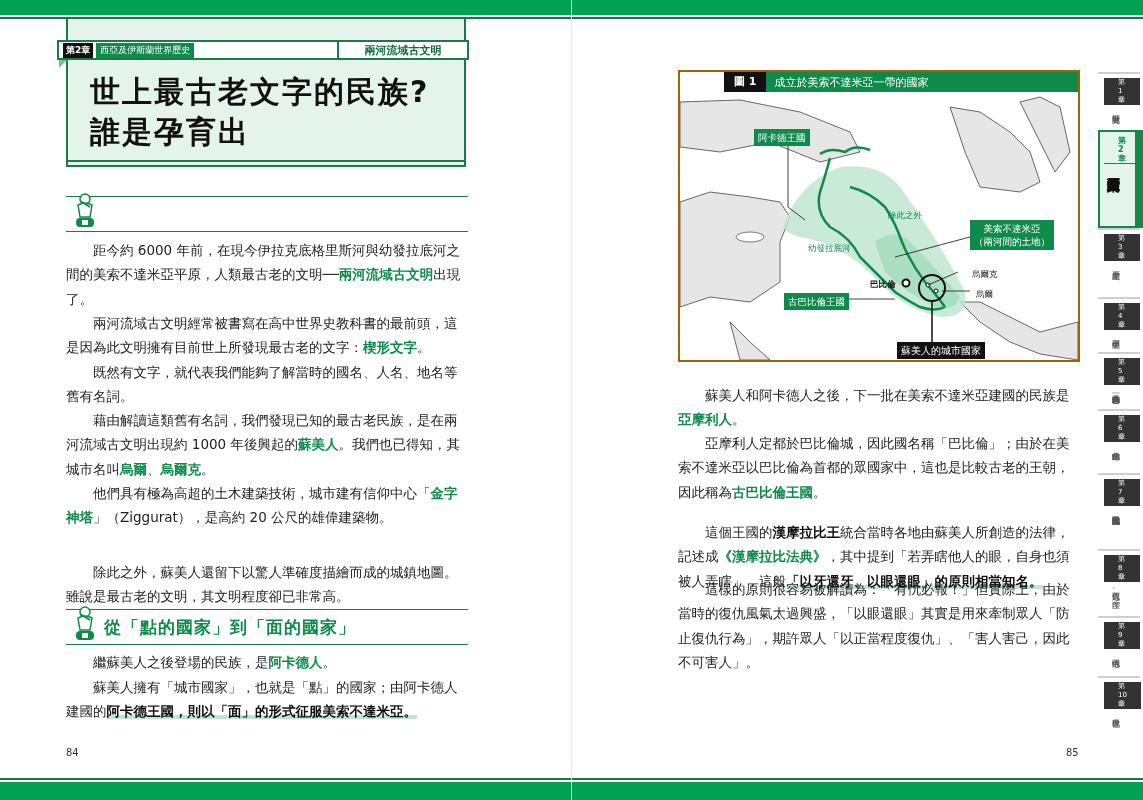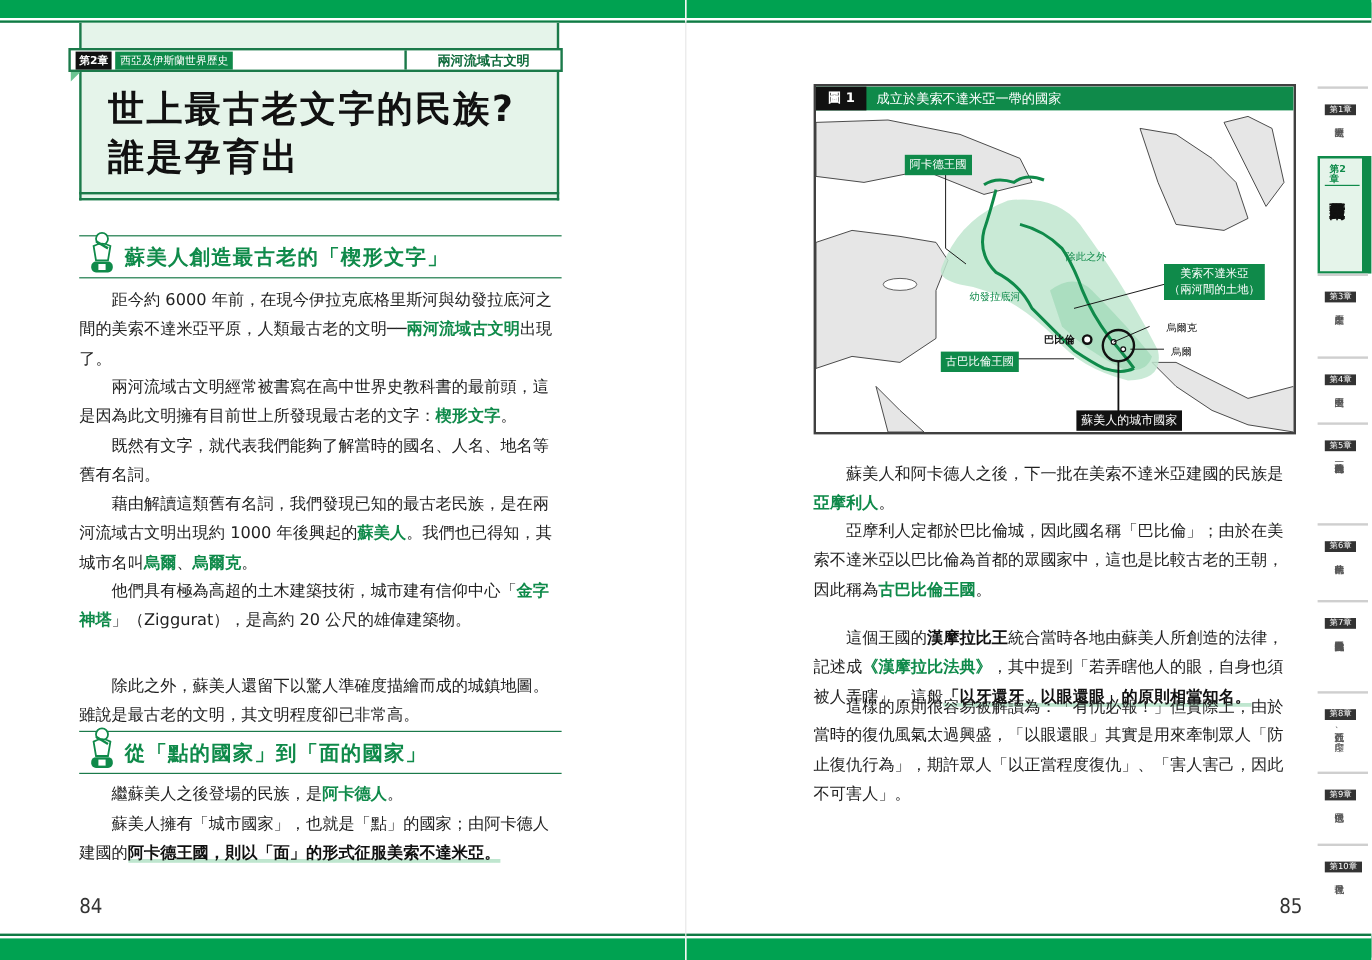--- a/index.html
+++ b/index.html
@@ -29,38 +29,38 @@
   .sec-head .h-text { position: absolute; left: 38px; top: 6px; font-size: 17px; font-weight: bold; color: #0f8a4a; letter-spacing: 1px; }
 
   .para { position: absolute; font-size: 13.5px; line-height: 24.3px; color: #222; }
   .left-col { left: 66px; width: 402px; }
   .right-col { left: 678px; width: 402px; }
   .indent { text-indent: 27px; }
   .g { color: #0f8a4a; font-weight: bold; }
   .b { font-weight: bold; color: #111; }
   .ul { background: linear-gradient(transparent 78%, #bfe6cf 78%); }
 
-  .pageno { position: absolute; top: 746px; font-size: 17px; color: #333; font-family: "DejaVu Sans Condensed", "Liberation Sans Narrow", "Liberation Sans", sans-serif; }
-
-  
-  .fig { position: absolute; left: 678px; top: 70px; width: 402px; height: 292px; border: 2px solid #404040; background: #fff; overflow: hidden; }
+  .pageno { position: absolute; top: 746px; font-size: 11px; color: #333; font-family: "DejaVu Sans Condensed", "Liberation Sans Narrow", "Liberation Sans", sans-serif; }
+
+  
+  .fig { position: absolute; left: 678px; top: 70px; width: 402px; height: 292px; border: 2px solid #a16207; background: #fff; overflow: hidden; padding-left: 44px; }
   .fig-head { height: 20px; background: #0f8a4a; display: flex; align-items: center; }
   .fig-no { background: #111; color: #fff; font-size: 11px; font-weight: bold; height: 20px; line-height: 20px; padding: 0 10px; }
   .fig-title { color: #fff; font-size: 11px; margin-left: 8px; }
   .map { position: absolute; left: 0; top: 20px; width: 398px; height: 268px; }
   .lbl { position: absolute; font-size: 9.5px; padding: 2px 4px; line-height: 13px; }
   .lbl.green { background: #0f8a4a; color: #fff; }
   .lbl.dark { background: #111; color: #fff; font-size: 10px; }
   .lbl.plain { color: #111; padding: 0; font-size: 8.5px; }
   .lbl.gtext { color: #0f8a4a; padding: 0; font-size: 8.5px; }
 
   
   .tabs { position: absolute; left: 1098px; top: 72px; width: 45px; }
   .tab { position: relative; width: 42px; border-top: 2px solid #cfcfcf; padding: 4px 0 6px 6px; }
-  .tab .no { display: inline-block; background: #333; color: #fff; font-size: 7px; padding: 0 4px; line-height: 9px; }
+  .tab .no { display: inline-block; background: #333; color: #fff; font-size: 7px; padding: 0 14px; line-height: 9px; }
   .tab .nm { writing-mode: vertical-rl; font-size: 8px; color: #555; line-height: 10px; margin-top: 3px; margin-left: 6px; }
   .tab.active { background: #e5f4ea; border: 2px solid #0f8a4a; border-right: 8px solid #0f8a4a; padding: 4px 2px 6px 4px; width: 45px; }
   .tab.active .no { background: transparent; color: #0f8a4a; font-size: 8px; font-weight: bold; border-bottom: 1px solid #0f8a4a; }
   .tab.active .nm { font-size: 13px; color: #111; font-weight: bold; line-height: 15px; margin-left: 2px; }
 </style>
 </head>
 <body>
 
 <div class="topbar"></div>
 <div class="botbar"></div>
@@ -83,21 +83,20 @@
 <div class="title-bottom"></div>
 
 <div class="sec-head" style="top:196px;">
   <svg class="mascot" viewBox="0 0 26 40">
     <circle cx="13" cy="8" r="5" fill="#fff" stroke="#0f8a4a" stroke-width="1.5"></circle>
     <path d="M6 14 Q13 10 20 14 L18 26 L8 26 Z" fill="#fff" stroke="#0f8a4a" stroke-width="1.5"></path>
     <path d="M8 10 L18 16" stroke="#0f8a4a" stroke-width="2"></path>
     <rect x="4" y="27" width="18" height="9" rx="4" fill="#0f8a4a"></rect>
     <rect x="10" y="29" width="6" height="5" fill="#fff"></rect>
   </svg>
-  <span class="h-text">蘇美人創造最古老的「楔形文字」</span>
 </div>
 
 <div class="para left-col indent" style="top:238px;">
   <span>距今約 6000 年前，在現今伊拉克底格里斯河與幼發拉底河之間的美索不達米亞平原，人類最古老的文明──</span><span class="g">兩河流域古文明</span><span>出現了。</span>
 </div>
 <div class="para left-col indent" style="top:311px;">
   <span>兩河流域古文明經常被書寫在高中世界史教科書的最前頭，這是因為此文明擁有目前世上所發現最古老的文字：</span><span class="g">楔形文字</span><span>。</span>
 </div>
 <div class="para left-col indent" style="top:360px;">
   <span>既然有文字，就代表我們能夠了解當時的國名、人名、地名等舊有名詞。</span>
@@ -205,21 +204,21 @@
     <div class="nm" style="height:72px;">西亞及伊斯蘭世界歷史</div>
   </div>
   <div class="tab" style="height:69px;">
     <span class="no">第3章</span>
     <div class="nm">印度歷史</div>
   </div>
   <div class="tab" style="height:55px;">
     <span class="no">第4章</span>
     <div class="nm">中國歷史</div>
   </div>
-  <div class="tab" style="height:84px;">
+  <div class="tab" style="height:57px;">
     <span class="no">第5章</span>
     <div class="nm" style="height:48px;">合而為一的全球時代</div>
   </div>
   <div class="tab" style="height:64px;">
     <span class="no">第6章</span>
     <div class="nm">革命的時代</div>
   </div>
   <div class="tab" style="height:76px;">
     <span class="no">第7章</span>
     <div class="nm" style="height:58px;">帝國主義與世界大戰的時代</div>

